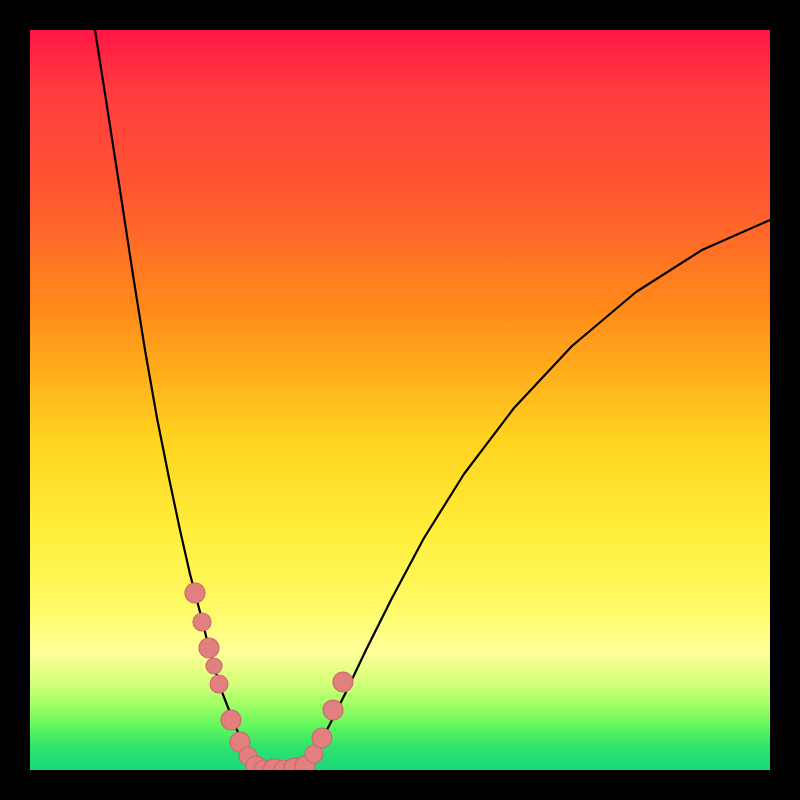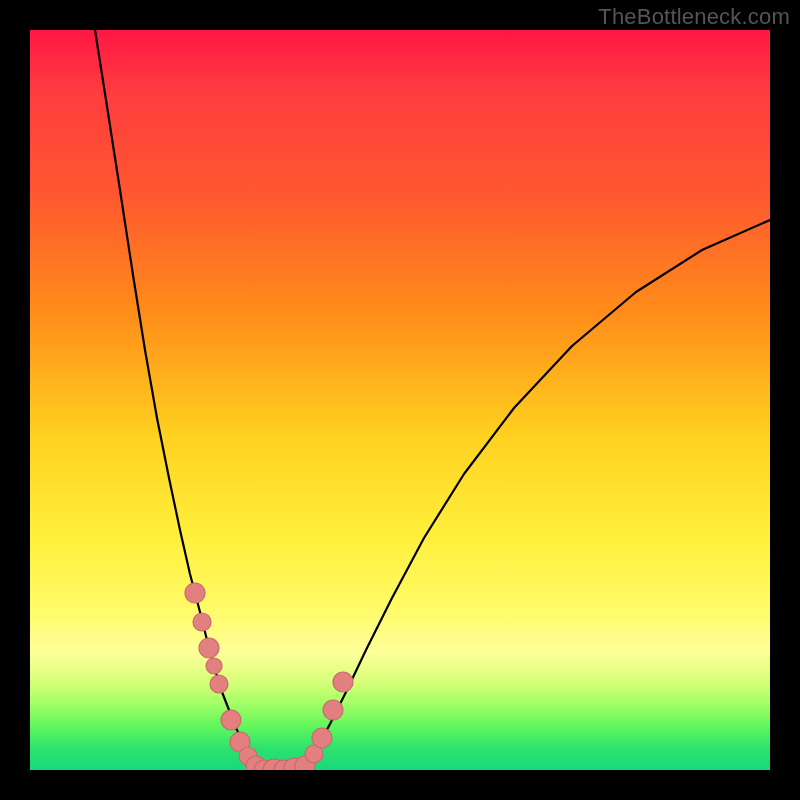--- a/index.html
+++ b/index.html
@@ -67,21 +67,20 @@
   .dot {
     fill: #e28080;
     stroke: #c96a6d;
     stroke-width: 1.2;
   }
 </style>
 </head>
 <body>
 
 <div class="frame">
-  <div class="watermark">TheBottleneck.com</div>
 
   <div class="plot-area">
     <svg class="curve" viewBox="0 0 740 740" preserveAspectRatio="none">
       <path class="main" d="M 65 0 L 76 70 L 90 160 L 103 245 L 115 320 L 127 388 L 139 448 L 150 500 L 160 544 L 170 582 L 178 614 L 185 640 L 192 662 L 199 680 L 204 694 L 210 706 L 215 716 L 220 724 L 225 732 L 230 738 L 230 738 L 236 739 L 244 740 L 252 740 L 260 739 L 270 738 L 270 738 L 278 730 L 288 716 L 300 694 L 316 662 L 336 620 L 362 568 L 394 508 L 434 444 L 484 378 L 542 316 L 606 262 L 672 220 L 740 190"></path>
       <g>
           <circle cx="165" cy="563" r="10" class="dot"></circle>
           <circle cx="172" cy="592" r="9" class="dot"></circle>
           <circle cx="179" cy="618" r="10" class="dot"></circle>
           <circle cx="184" cy="636" r="8" class="dot"></circle>
           <circle cx="189" cy="654" r="9" class="dot"></circle>

